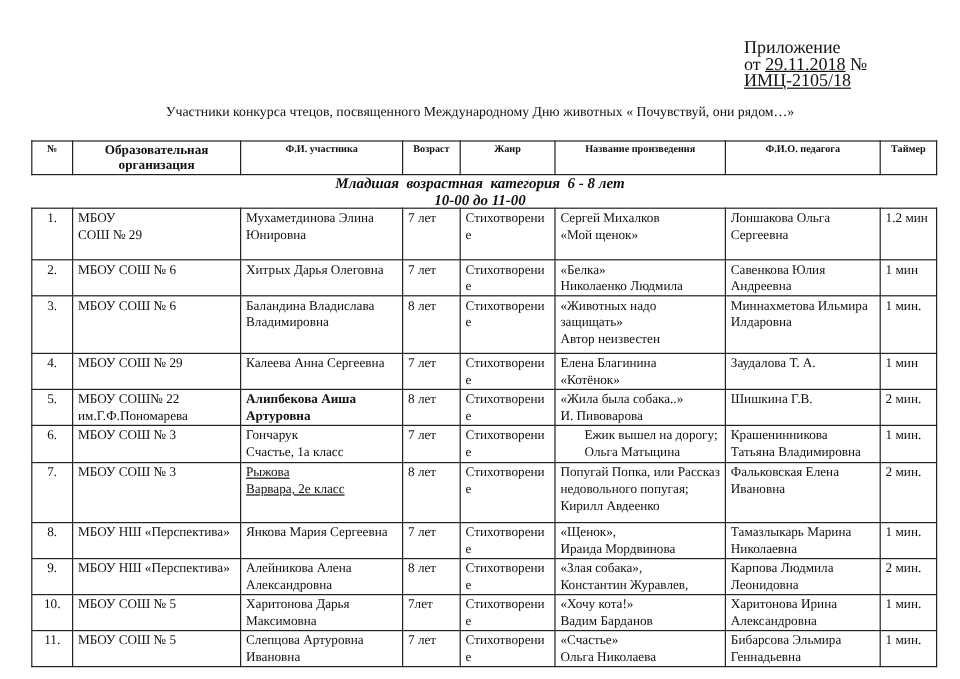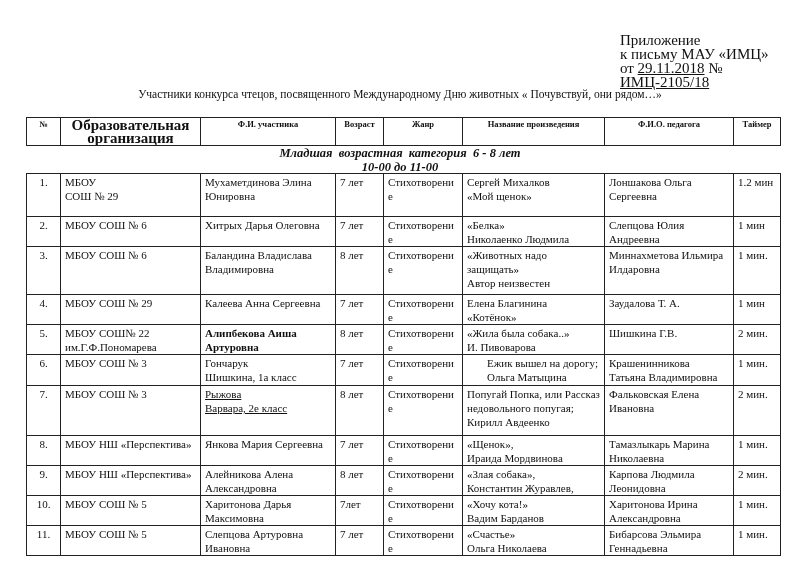--- a/index.html
+++ b/index.html
@@ -24,36 +24,35 @@
   td, th {
     border: 1.3px solid #222; vertical-align: top;
     padding: 1px 4px 0 4px; font-size: 11px; line-height: 14px;
     font-weight: normal; text-align: left; overflow: hidden;
   }
   .hdr { top: 117px; }
   .hdr th {
     font-weight: bold; text-align: center; height: 25px; padding-top: 1px;
     font-size: 8.5px; line-height: 11px;
   }
-  .hdr th.big { font-size: 15px; line-height: 13px; margin-left: 40px; }
+  .hdr th.big { font-size: 11px; line-height: 13px; margin-left: 40px; }
   .category {
     position: absolute; left: 0; width: 800px; top: 146px;
     text-align: center; font-style: italic; font-weight: bold;
     font-size: 12.5px; line-height: 14px;
   }
   .data { top: 173px; }
   .data td.num { text-align: center; }
   .genre { word-break: break-all; }
 </style>
 </head>
 <body>
 
 <div class="appendix">
   <div>Приложение</div>
-  <div>к письму МАУ «ИМЦ»</div>
   <div><span>от </span><span class="u">29.11.2018</span><span> № </span><span class="u">ИМЦ-2105/18</span></div>
 </div>
 
 <div class="title">Участники конкурса чтецов, посвященного Международному Дню животных « Почувствуй, они рядом…»</div>
 
 <table class="hdr">
   <colgroup>
     <col style="width:34px">
       <col style="width:140px">
       <col style="width:135px">
@@ -107,21 +106,21 @@
         <td style="white-space: pre-line;">1.2 мин</td>
       </tr>
       <tr style="height: 26px;">
         <td class="num" style="white-space: pre-line;">2.</td>
         <td style="white-space: pre-line;">МБОУ СОШ № 6</td>
         <td style="white-space: pre-line;">Хитрых Дарья Олеговна</td>
         <td style="white-space: pre-line;">7 лет</td>
         <td class="genre" style="white-space: pre-line;">Стихотворение</td>
         <td style="white-space: pre-line;">«Белка»
 Николаенко Людмила</td>
-        <td style="white-space: pre-line;">Слепцова Юлия Андреевна</td>
+        <td style="white-space: pre-line;">Савенкова Юлия Андреевна</td>
         <td style="white-space: pre-line;">1 мин</td>
       </tr>
       <tr style="height: 48px;">
         <td class="num" style="white-space: pre-line;">3.</td>
         <td style="white-space: pre-line;">МБОУ СОШ № 6</td>
         <td style="white-space: pre-line;">Баландина Владислава Владимировна</td>
         <td style="white-space: pre-line;">8 лет</td>
         <td class="genre" style="white-space: pre-line;">Стихотворение</td>
         <td style="white-space: pre-line;">«Животных надо защищать»
 Автор неизвестен</td>
@@ -147,21 +146,21 @@
         <td class="genre" style="white-space: pre-line;">Стихотворение</td>
         <td style="white-space: pre-line; margin-top: 16px;">«Жила была собака..»
 И. Пивоварова</td>
         <td style="white-space: pre-line;">Шишкина Г.В.</td>
         <td style="white-space: pre-line;">2 мин.</td>
       </tr>
       <tr style="height: 31px;">
         <td class="num" style="white-space: pre-line;">6.</td>
         <td style="white-space: pre-line;">МБОУ СОШ № 3</td>
         <td style="white-space: pre-line;">Гончарук
-Шишкина, 1а класс</td>
+Счастье, 1а класс</td>
         <td style="white-space: pre-line;">7 лет</td>
         <td class="genre" style="white-space: pre-line;">Стихотворение</td>
         <td style="white-space: pre-line; padding-left: 24px;"> Ежик вышел на дорогу; Ольга Матыцина</td>
         <td style="white-space: pre-line;">Крашенинникова Татьяна Владимировна</td>
         <td style="white-space: pre-line;">1 мин.</td>
       </tr>
       <tr style="height: 50px;">
         <td class="num" style="white-space: pre-line;">7.</td>
         <td style="white-space: pre-line;">МБОУ СОШ № 3</td>
         <td style="white-space: pre-line; text-decoration: underline;">Рыжова

